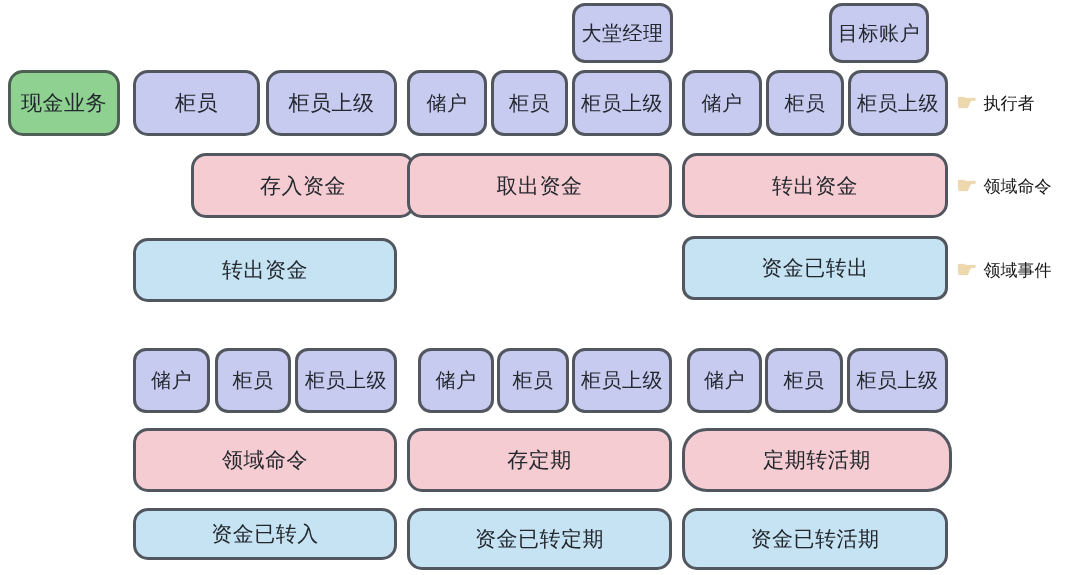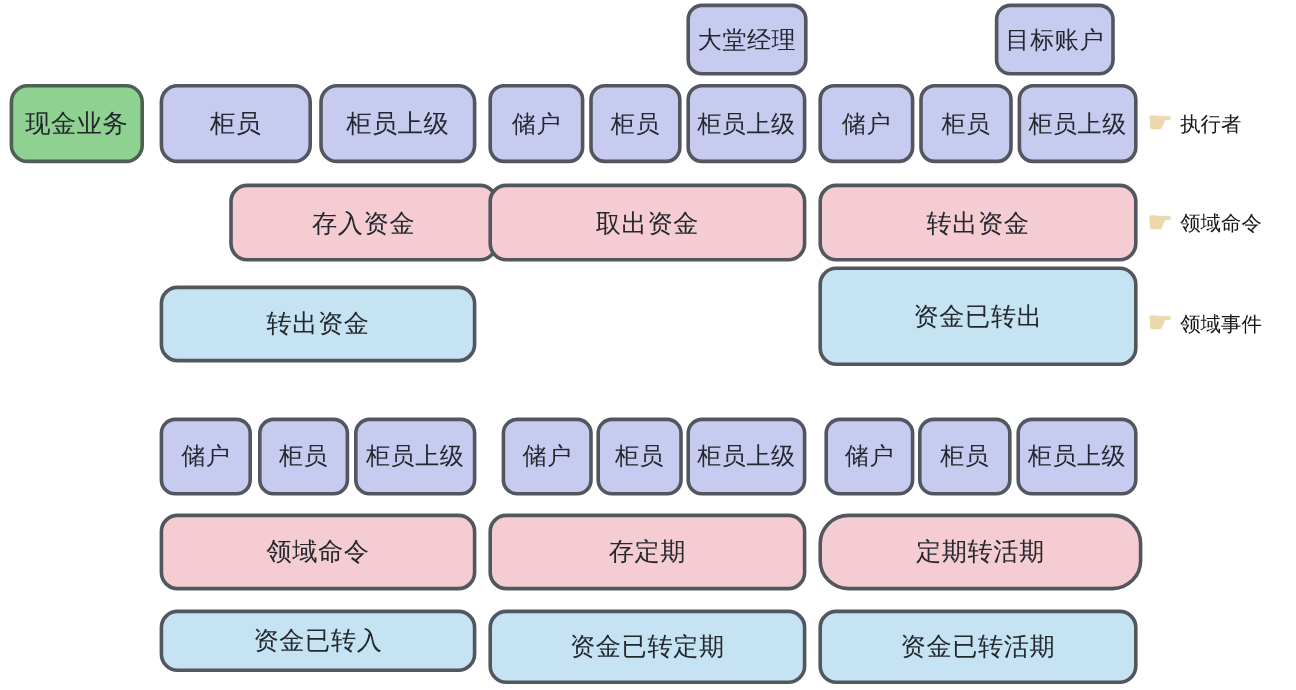--- a/index.html
+++ b/index.html
@@ -71,21 +71,21 @@
 
   <div class="box actor small" style="left:682px; top:70px; width:80px;  height:66px;">储户</div>
   <div class="box actor small" style="left:766px; top:70px; width:78px;  height:66px;">柜员</div>
   <div class="box actor small" style="left:848px; top:70px; width:100px; height:66px;">柜员上级</div>
 
   <div class="box command" style="left:147px; top:153px; width:224px; height:65px;margin-left:44px;">存入资金</div>
   <div class="box command" style="left:407px; top:153px; width:265px; height:65px;">取出资金</div>
   <div class="box command" style="left:682px; top:153px; width:266px; height:65px;">转出资金</div>
 
   <div class="box event" style="left:133px; top:238px; width:264px; height:64px;">转出资金</div>
-  <div class="box event" style="left:682px; top:222px; width:266px; height:83px;">资金已转出</div>
+  <div class="box event" style="left:682px; top:236px; width:266px; height:64px;border-radius:12px;">资金已转出</div>
 
   <div class="box actor small" style="left:133px; top:348px; width:77px;  height:65px;">储户</div>
   <div class="box actor small" style="left:215px; top:348px; width:76px;  height:65px;">柜员</div>
   <div class="box actor small" style="left:295px; top:348px; width:102px; height:65px;">柜员上级</div>
 
   <div class="box actor small" style="left:418px; top:348px; width:76px;  height:65px;">储户</div>
   <div class="box actor small" style="left:497px; top:348px; width:72px;  height:65px;">柜员</div>
   <div class="box actor small" style="left:572px; top:348px; width:100px; height:65px;">柜员上级</div>
 
   <div class="box actor small" style="left:687px; top:348px; width:75px;  height:65px;">储户</div>

